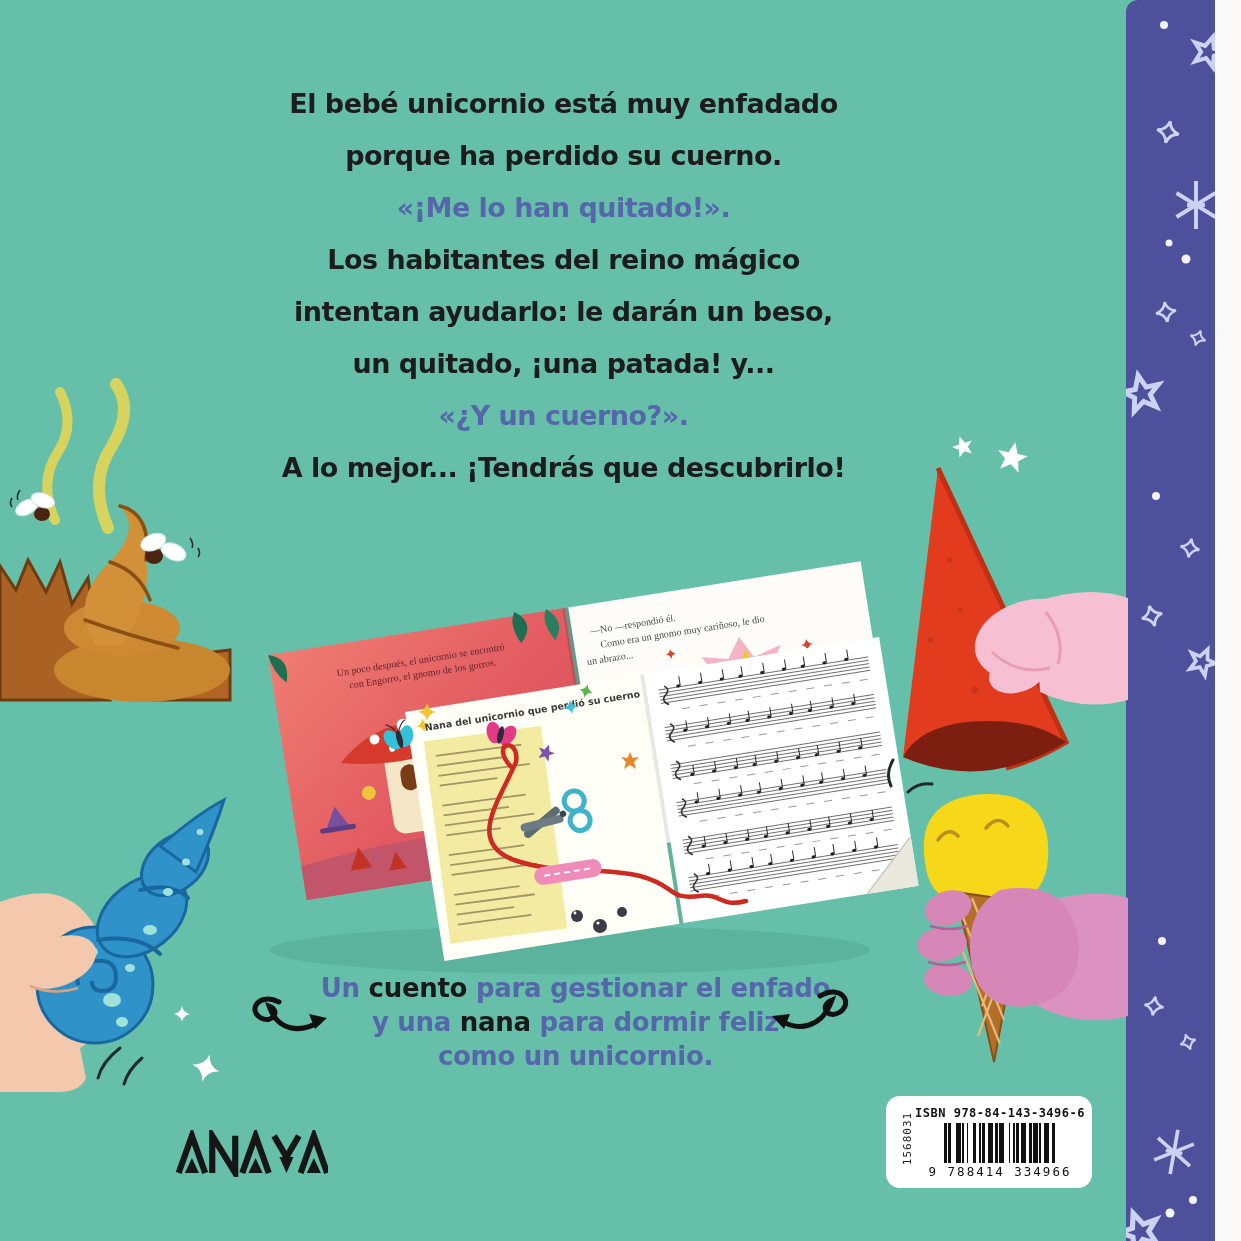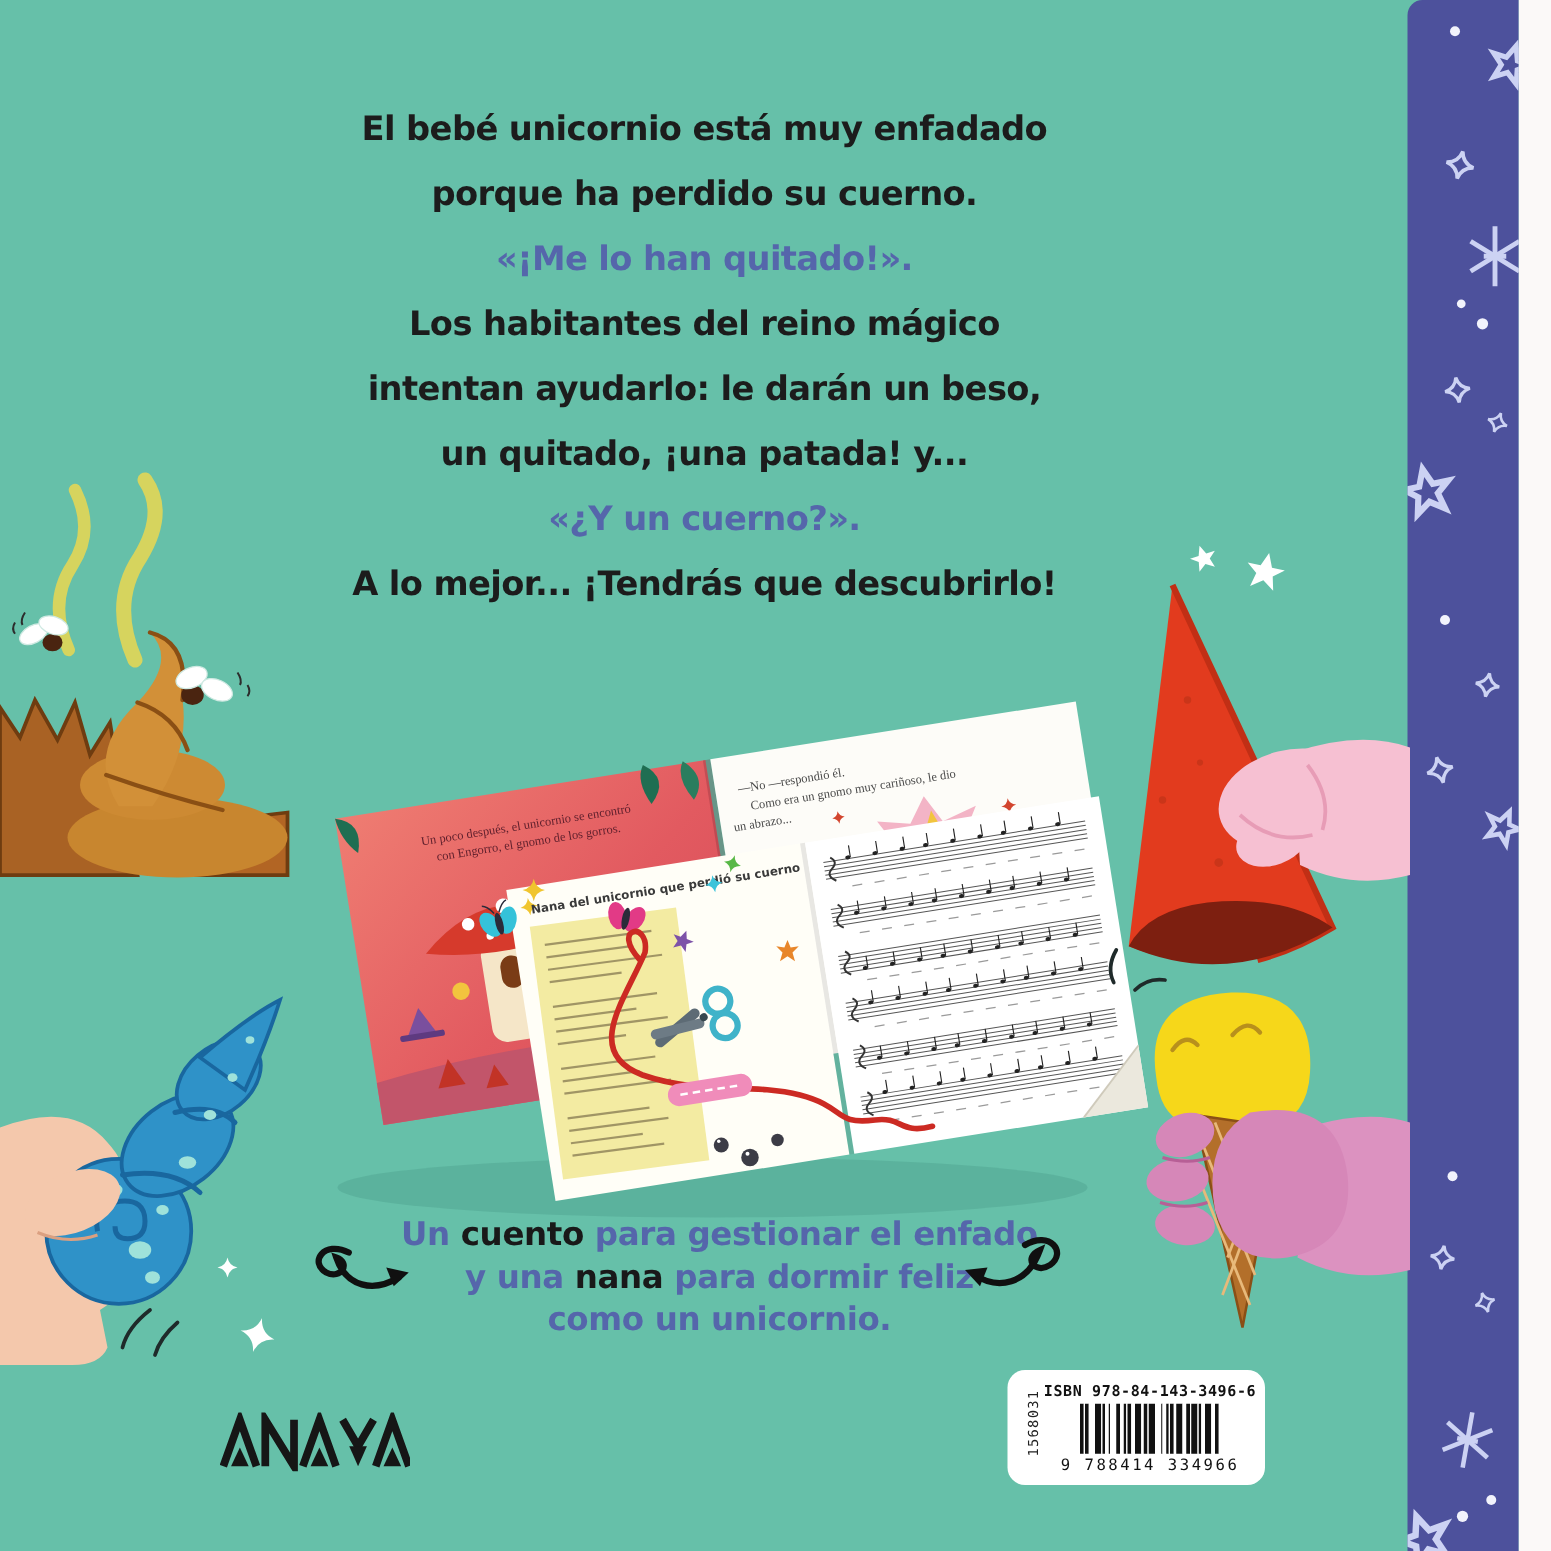--- a/index.html
+++ b/index.html
@@ -19,21 +19,21 @@
            font-weight:bold;font-size:26px;line-height:34px;letter-spacing:-0.3px;color:#5566ab;margin-left:12px;}
   .tagline .ink{color:#191919;}
   .arrow{position:absolute;}
   
   .art{position:absolute;left:0;top:0;}
   
   .logo{position:absolute;left:176px;top:1130px;}
   .website{position:absolute;left:358px;top:1165px;font-size:19px;font-weight:bold;
            letter-spacing:.4px;color:#1d1d1d;}
   
-  .isbn{position:absolute;left:806px;top:1096px;width:206px;height:92px;background:#fff;
+  .isbn{position:absolute;left:886px;top:1096px;width:206px;height:92px;background:#fff;
         border-radius:14px;display:flex;align-items:center;}
   .isbn-side{position:absolute;left:-24px;top:36px;transform:rotate(-90deg);transform-origin:center;
              width:90px;text-align:center;font-family:"DejaVu Sans Mono",monospace;font-size:11px;
              letter-spacing:1px;color:#222;}
   .isbn-main{margin-left:34px;width:160px;display:flex;flex-direction:column;align-items:center;}
   .isbn-num{font-family:"DejaVu Sans Mono",monospace;font-size:12px;font-weight:bold;
             letter-spacing:.5px;color:#111;white-space:nowrap;}
   .bars{display:flex;height:40px;margin:3px 0 1px 0;}
   .bars div{height:100%;}
   .isbn-ean{font-family:"DejaVu Sans Mono",monospace;font-size:12.5px;color:#111;

